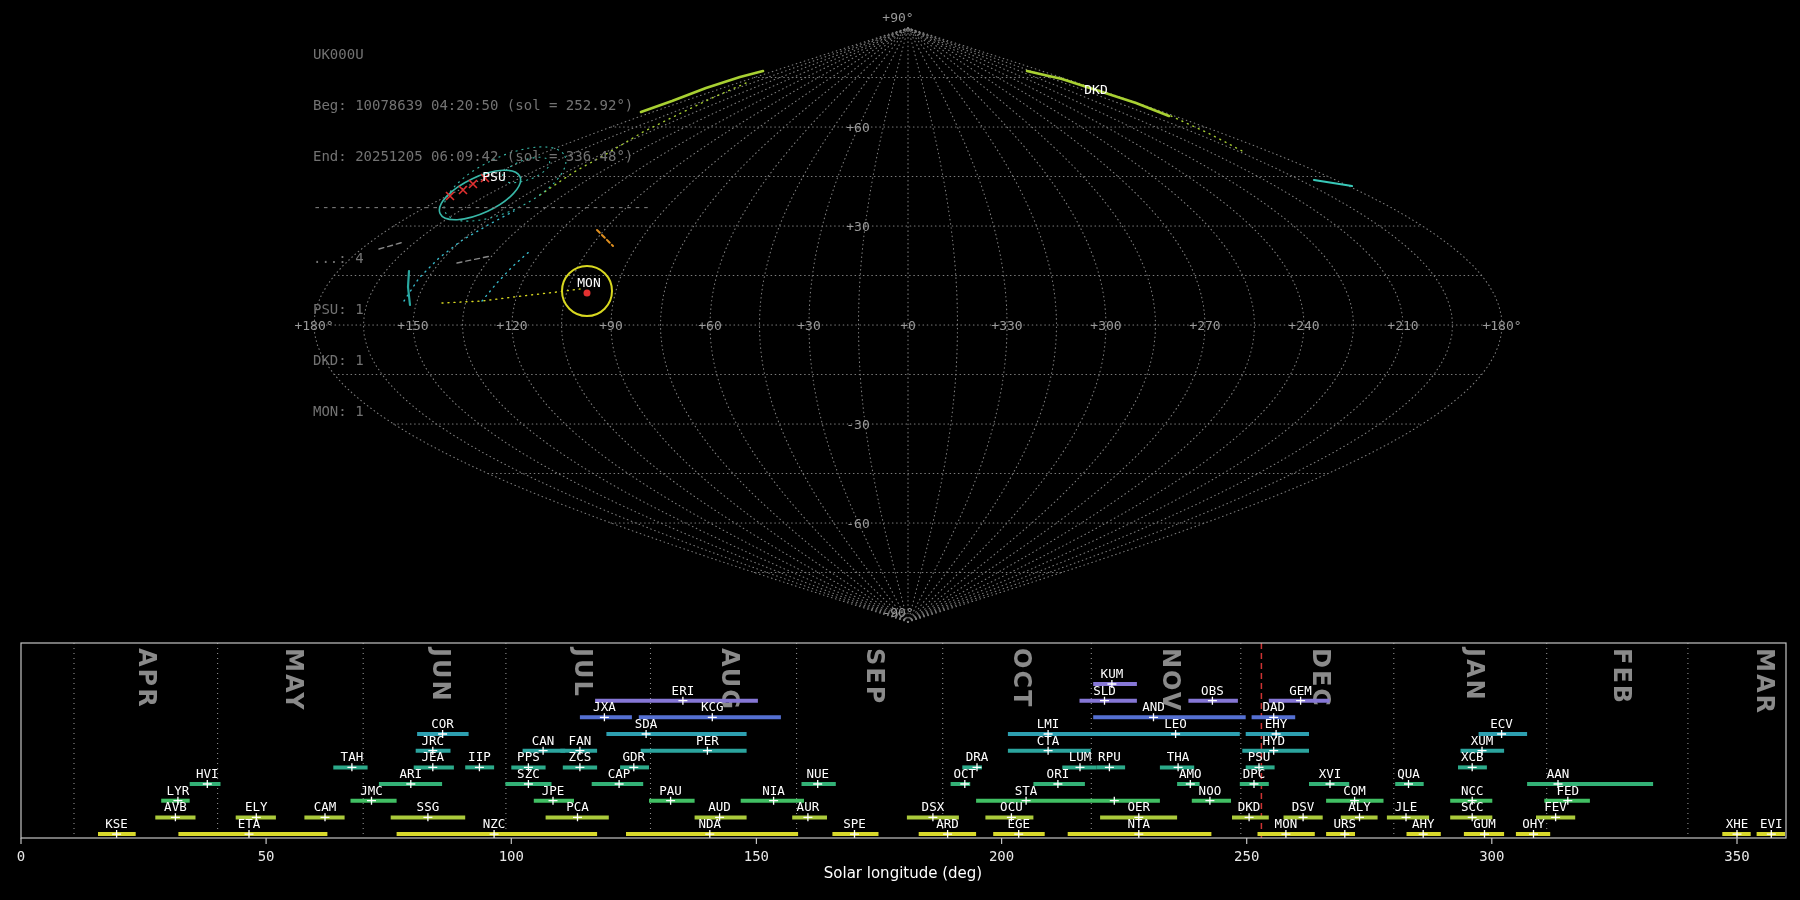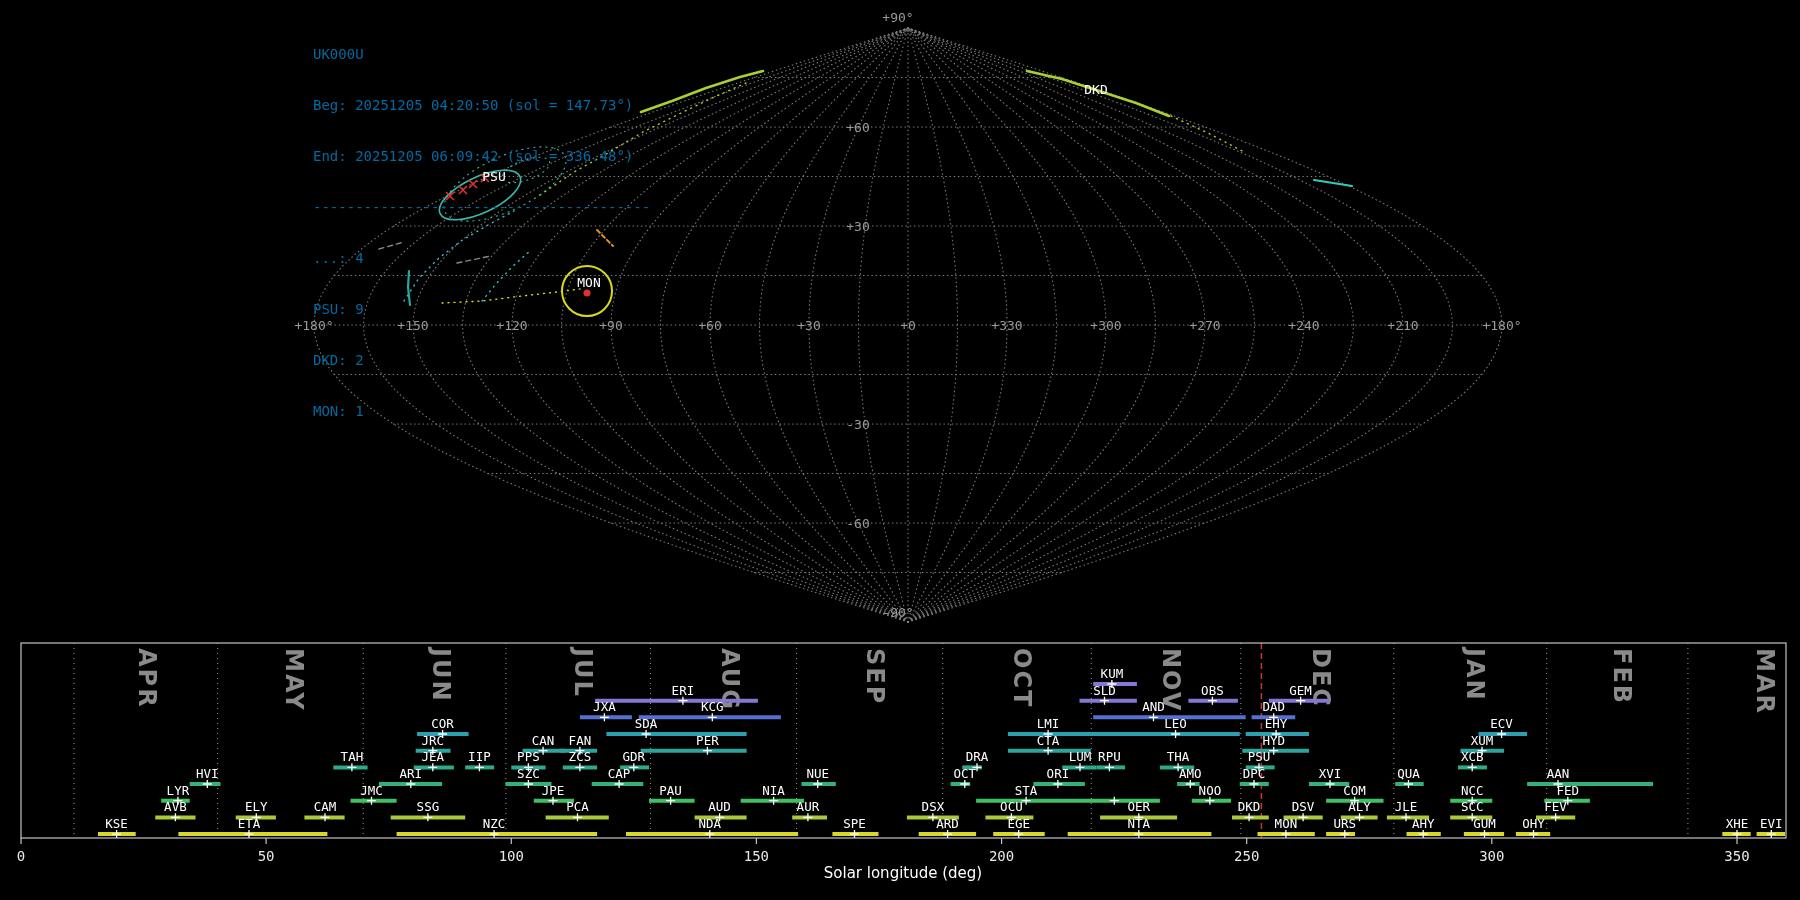--- a/index.html
+++ b/index.html
@@ -1,19 +1,19 @@
 <!DOCTYPE html>
 <html><head>
 <meta charset="utf-8">
 <style>
   html,body{margin:0;padding:0;background:#000;}
   #screen{position:relative;width:1800px;height:900px;background:#000;overflow:hidden;
           font-family:"DejaVu Sans Mono",monospace;}
   #scene{position:absolute;left:0;top:0;}
-  .header{position:absolute;left:313px;top:12px;color:#0369a1;
+  .header{position:absolute;left:313px;top:12px;color:#737373;
           font:14px/17px "DejaVu Sans Mono",monospace;white-space:pre;z-index:5;}
   text{font-family:"DejaVu Sans Mono",monospace;}
   .grid-label{fill:#9a9a9a;font-size:13px;text-anchor:middle;}
   .radiant-label{fill:#ffffff;font-size:13px;text-anchor:middle;}
   .shower-label{fill:#ffffff;font-size:12.5px;text-anchor:middle;}
   .month-label{fill:#8a8a8a;font-size:24px;font-weight:bold;letter-spacing:2px;
                font-family:"DejaVu Sans",sans-serif;}
   .tick-label{fill:#e8e8e8;font-size:14px;text-anchor:middle;}
   .axis-label{fill:#ffffff;font-size:15px;text-anchor:middle;font-family:"DejaVu Sans",sans-serif;}
 </style>
@@ -410,22 +410,22 @@
         <line x1="1491.8" y1="838" x2="1491.8" y2="844" stroke="#c4c4c4" stroke-width="1.2"></line>
         <text x="1491.8" y="861" class="tick-label">300</text>
         <line x1="1737.0" y1="838" x2="1737.0" y2="844" stroke="#c4c4c4" stroke-width="1.2"></line>
         <text x="1737.0" y="861" class="tick-label">350</text>
       </g>
     <text class="axis-label" x="903" y="878">Solar longitude (deg)</text>
   </svg>
 
   <div class="header">
     <div>UK000U</div>
-    <div>Beg: 20251205 04:20:50 (sol = 147.73°)</div>
+    <div>Beg: 10078639 04:20:50 (sol = 252.92°)</div>
     <div>End: 20251205 06:09:42 (sol = 336.48°)</div>
     <div>----------------------------------------</div>
     <div>...: 4</div>
-    <div>PSU: 9</div>
-    <div>DKD: 2</div>
+    <div>PSU: 1</div>
+    <div>DKD: 1</div>
     <div>MON: 1</div>
   </div>
 
 </div>
 
 </body></html>

